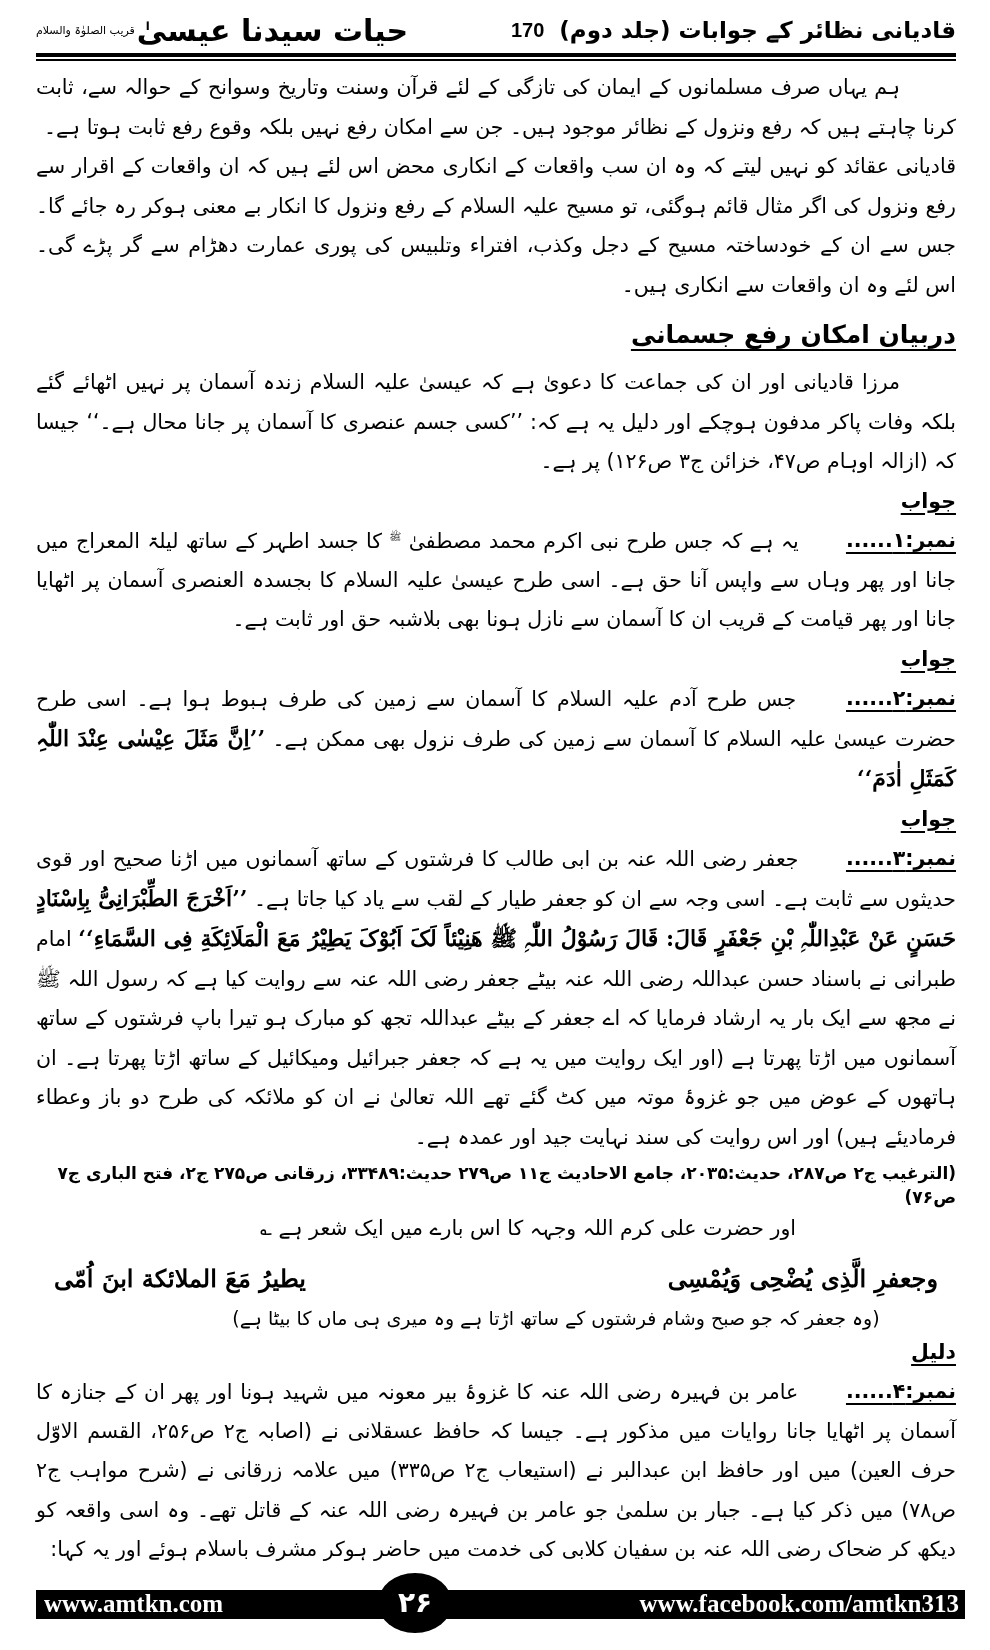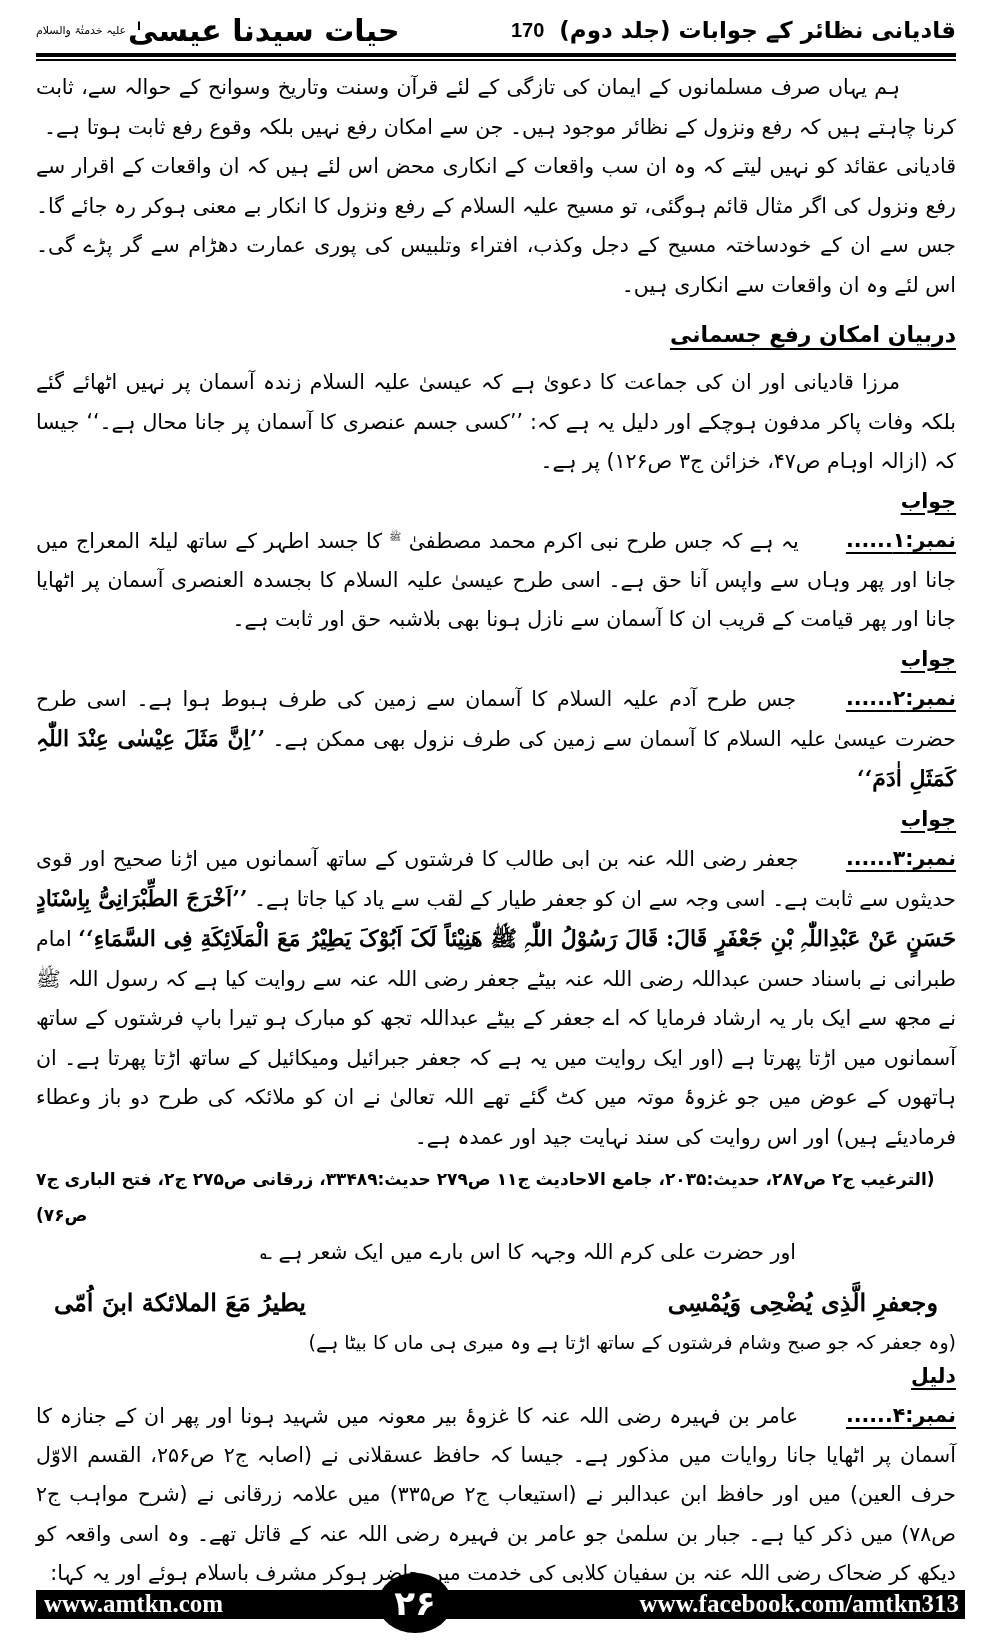--- a/index.html
+++ b/index.html
@@ -31,60 +31,60 @@
       position: absolute; left: 36px; width: 920px; top: 59px; height: 2px; background: #000;
     }
     .content {
       position: absolute; left: 36px; top: 68px; width: 920px;
       direction: rtl; text-align: justify;
       font-family: "DejaVu Sans", sans-serif; font-size: 20.5px; line-height: 39.5px;
     }
     .para { margin: 0; text-align: justify; text-align-last: right; }
     .para.indent { text-indent: 56px; }
     .section-heading {
-      margin: 6px 0 4px 0; font-size: 22px; font-weight: bold;
+      margin: 6px 0 4px 0; font-size: 25px; font-weight: bold;
       text-decoration: underline; text-underline-offset: 6px; line-height: 48px;
     }
     .answer-label {
       text-decoration: underline; text-underline-offset: 5px; font-weight: bold;
       display: inline-block; width: 150px;
     }
     .arabic { font-family: "DejaVu Serif", serif; font-weight: bold; font-size: 22px; }
     .saw { font-size: 10px; vertical-align: super; }
     .ref {
-      font-size: 17px; line-height: 36px; margin: 4px 0 0 0; text-align: left; font-weight: bold;
+      font-size: 17px; line-height: 24px; margin: 4px 0 0 0; text-align: right; font-weight: bold;
     }
     .couplet-intro { margin: 0; padding-right: 160px; }
     .couplet {
       display: flex; justify-content: space-between; padding: 0 18px;
       font-family: "DejaVu Serif", serif; font-weight: bold; font-size: 24px; line-height: 48px; margin-top: 6px;
     }
-    .couplet-trans { margin: 0; font-size: 19px; line-height: 30px; padding-left: 120px; }
+    .couplet-trans { text-align: center; margin: 0; font-size: 19px; line-height: 30px; padding-left: 120px; }
     .page-footer {
       position: absolute; left: 36px; top: 1590px; width: 929px; height: 29px; background: #000;
       color: #fff; font-family: "Liberation Serif", serif; font-weight: bold; font-size: 25px;
     }
     .footer-left { position: absolute; left: 8px; top: -2px; line-height: 32px; }
     .footer-right { position: absolute; right: 6px; top: -2px; line-height: 32px; }
     .footer-badge {
       position: absolute; left: 378px; top: 1573px; width: 74px; height: 60px; border-radius: 50%;
-      background: #000; color: #fff; text-align: center; font-size: 34px; font-weight: bold;
+      background: #000; color: #fff; text-align: center; font-size: 28px; font-weight: bold;
       line-height: 60px; font-family: "DejaVu Sans", sans-serif;
     }
   </style>
 </head>
 <body>
 
 <header>
   <div class="page-header">
     <span class="hdr-subtitle">قادیانی نظائر کے جوابات (جلد دوم)</span>
     <span class="hdr-page-num">170</span>
     <span class="hdr-title">
       <span>حیات سیدنا عیسیٰ</span>
-      <span class="honorific">علیہ خدمتٰۃ والسلام</span>
+      <span class="honorific">قریب الصلوٰۃ والسلام</span>
     </span>
   </div>
   <div class="hdr-rule-thick"></div>
   <div class="hdr-rule-thin"></div>
 </header>
 
 <main class="content">
   <p class="para indent">ہم یہاں صرف مسلمانوں کے ایمان کی تازگی کے لئے قرآن وسنت وتاریخ وسوانح کے حوالہ سے، ثابت کرنا چاہتے ہیں کہ رفع ونزول کے نظائر موجود ہیں۔ جن سے امکان رفع نہیں بلکہ وقوع رفع ثابت ہوتا ہے۔</p>
   <p class="para">قادیانی عقائد کو نہیں لیتے کہ وہ ان سب واقعات کے انکاری محض اس لئے ہیں کہ ان واقعات کے اقرار سے رفع ونزول کی اگر مثال قائم ہوگئی، تو مسیح علیہ السلام کے رفع ونزول کا انکار بے معنی ہوکر رہ جائے گا۔ جس سے ان کے خودساختہ مسیح کے دجل وکذب، افتراء وتلبیس کی پوری عمارت دھڑام سے گر پڑے گی۔ اس لئے وہ ان واقعات سے انکاری ہیں۔</p>
 

